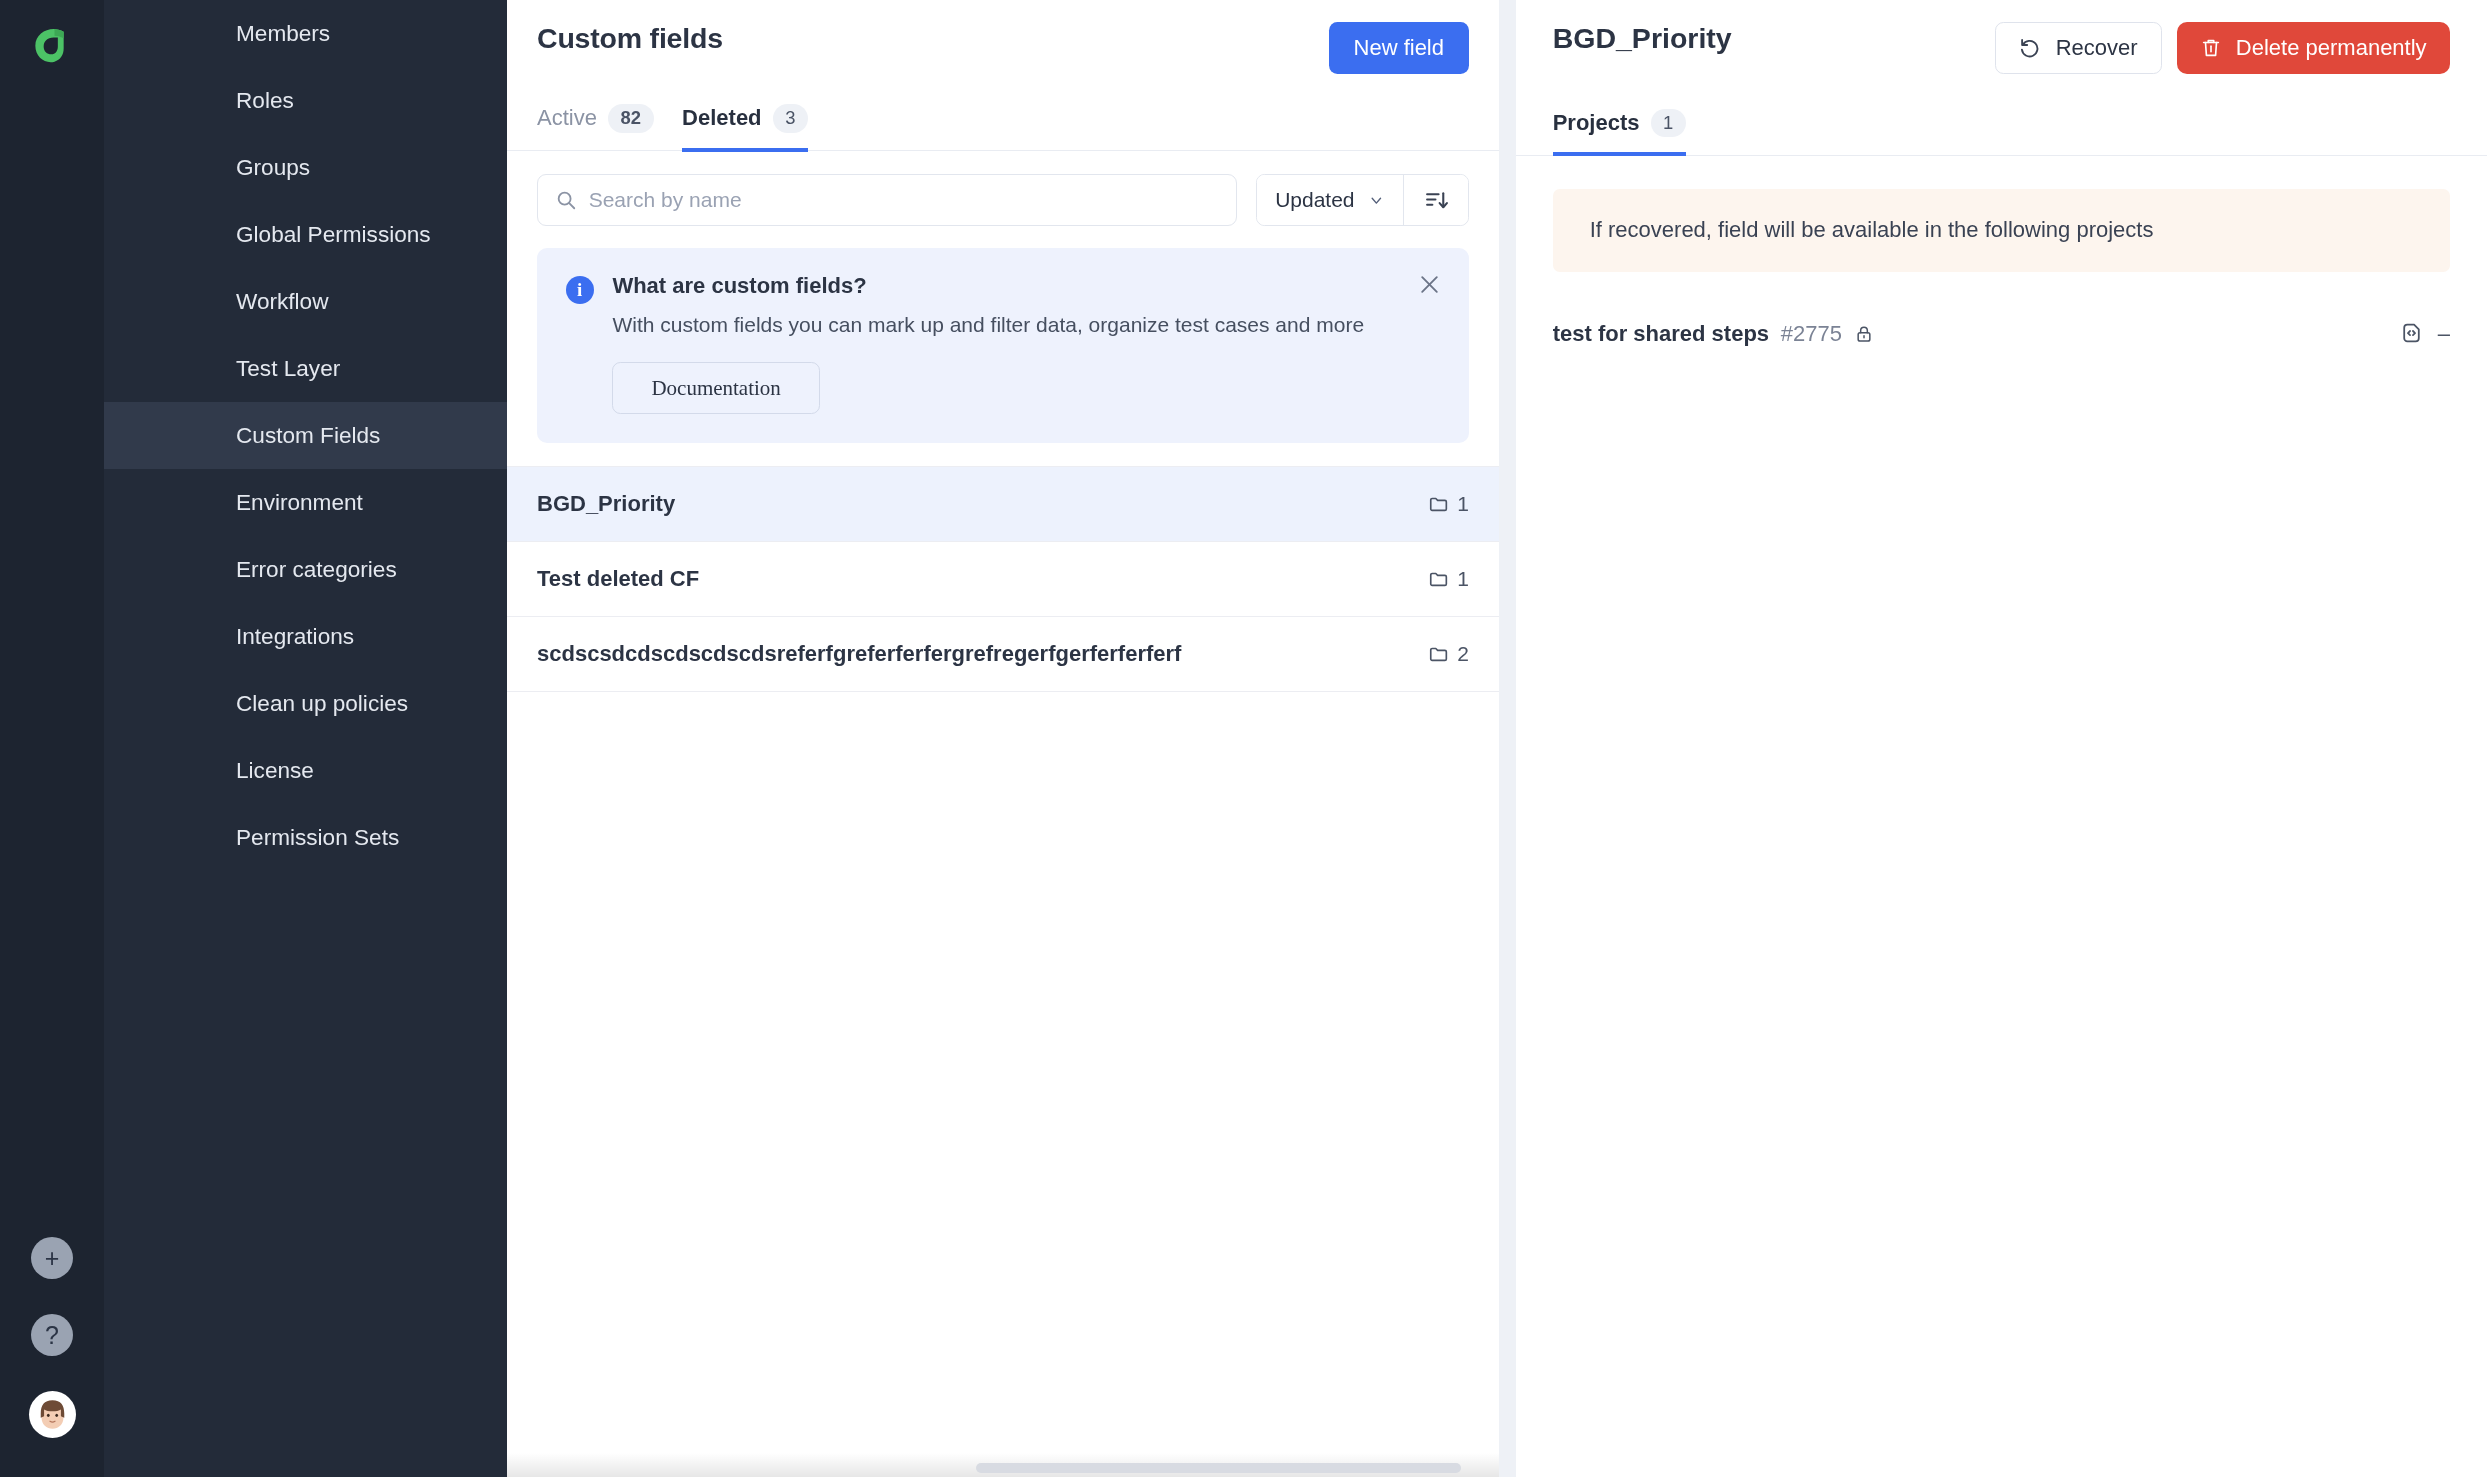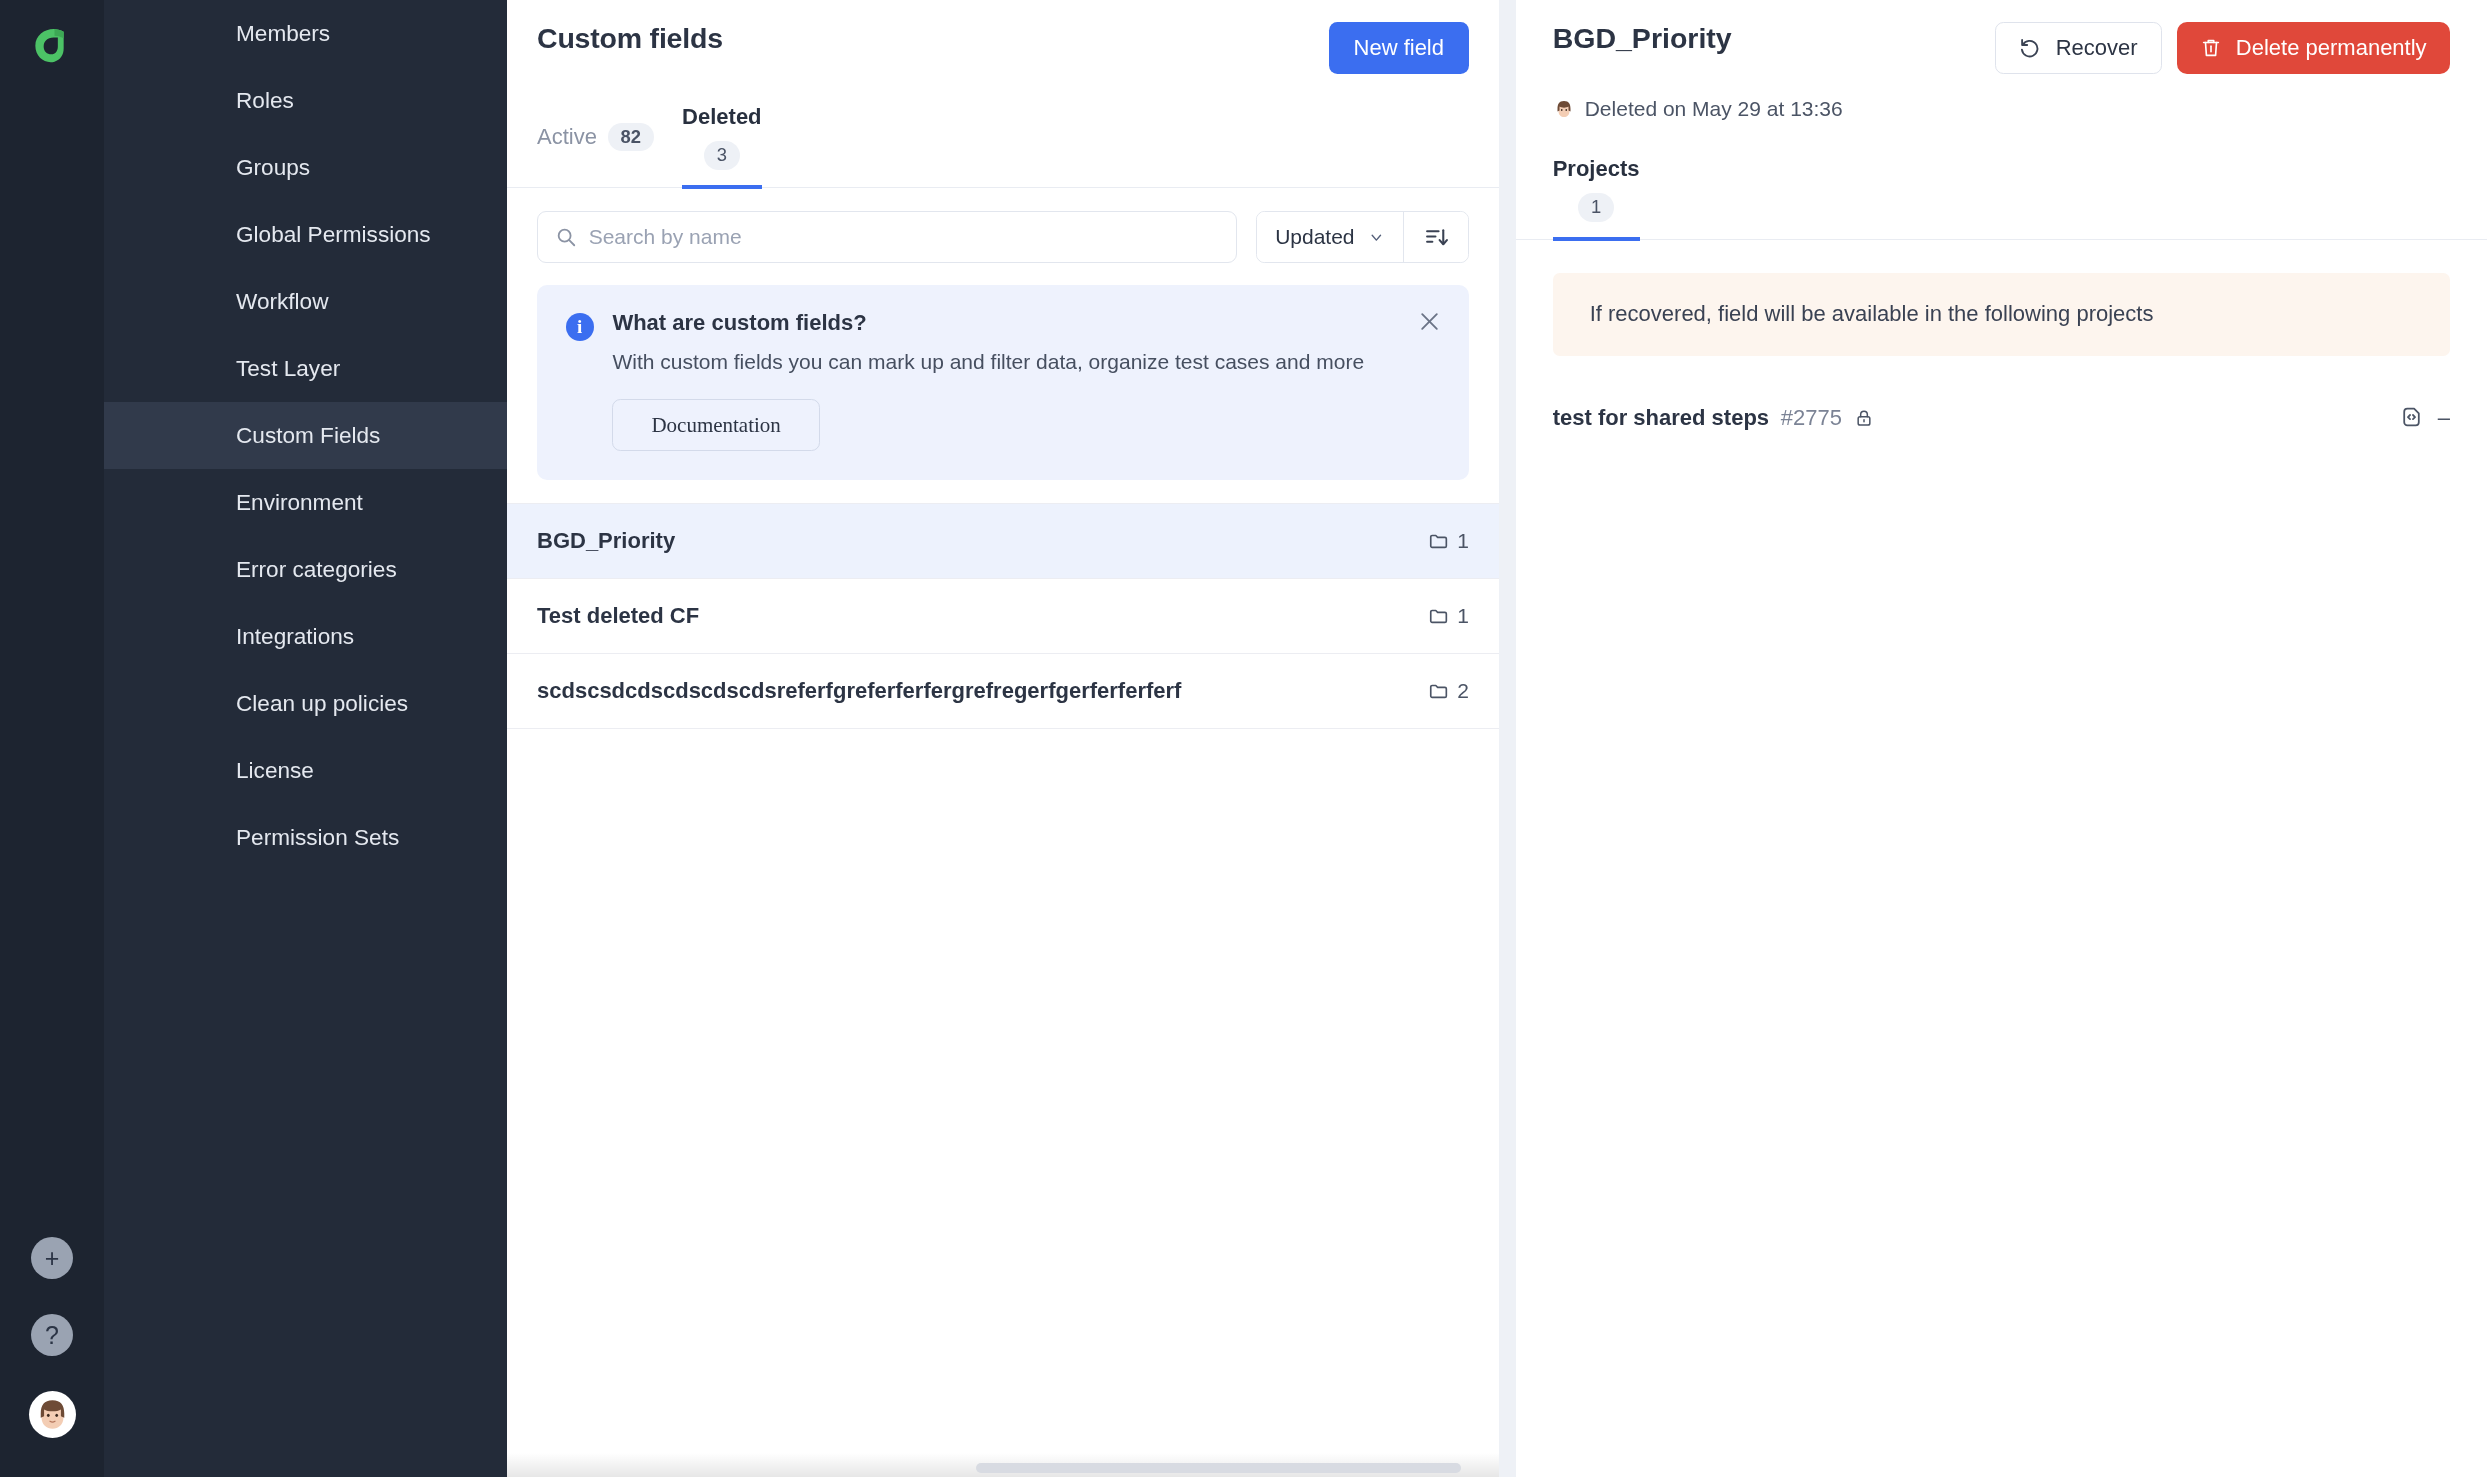--- a/index.html
+++ b/index.html
@@ -70,21 +70,21 @@
     display: flex; gap: 28.5px; padding: 0 30px;
     margin-top: 28.5px;
     border-bottom: 1.7px solid #e9ecf2;
   }
   .tab {
     display: flex; align-items: center; gap: 11px;
     padding-bottom: 15px; cursor: pointer;
     font-size: 22px; color: #8b93a4; position: relative; top: 1.7px;
     border-bottom: 4.2px solid transparent;
   }
-  .tab.active { color: #28303f; font-weight: 700; border-bottom-color: #3b6ef0; flex-direction: column; }
+  .tab.active { color: #28303f; font-weight: 700; border-bottom-color: #3b6ef0; }
   .tab .badge {
     background: #eef1f6; color: #4a5365;
     border-radius: 836px; padding: 3.3px 12.6px;
     font-size: 18.4px; font-weight: 700;
   }
   .tab.active .badge { color: #4a5365; font-weight: 500; }
 
   .filters { display:flex; gap: 18.4px; padding: 23.4px 30px 22px 30px; }
   .search {
     flex: 1; height: 52px; border: 1.7px solid #e2e6ee; border-radius: 9px;
@@ -403,31 +403,20 @@
                 <polyline points="4,6 20,6"></polyline>
                   <path d="M9 6V4h6v2"></path>
                 <path d="M6 6l1 14h10l1-14"></path>
                   <line x1="12" y1="10" x2="12" y2="16"></line>
               </svg>
             </span>
             <span>Delete permanently</span>
           </button>
         </div>
       </div>
-      <div class="deleted-meta">
-        <span class="meta-avatar">
-          <svg width="22" height="22" viewBox="0 0 44 44">
-            <path d="M22 8 C14 8 11 13 11 21 L11 26 C11 34 16 38 22 38 C28 38 33 34 33 26 L33 21 C33 13 30 8 22 8Z" fill="#f3cdb4"></path>
-            <path d="M22 6 C12 6 9 12 9 22 L9 27 L13 25 L13 17 C17 20 27 20 31 17 L31 25 L35 27 L35 22 C35 12 32 6 22 6Z" fill="#6e4b36"></path>
-            <ellipse cx="17.5" cy="24" rx="1.6" ry="2" fill="#3b2a20"></ellipse>
-            <ellipse cx="26.5" cy="24" rx="1.6" ry="2" fill="#3b2a20"></ellipse>
-          </svg>
-        </span>
-        <span>Deleted on May 29 at 13:36</span>
-      </div>
     </div>
 
     <div class="detail-tabs">
       <div class="tab active">
         <span>Projects</span>
         <span class="badge">1</span>
       </div>
     </div>
 
     <div class="detail-body">

